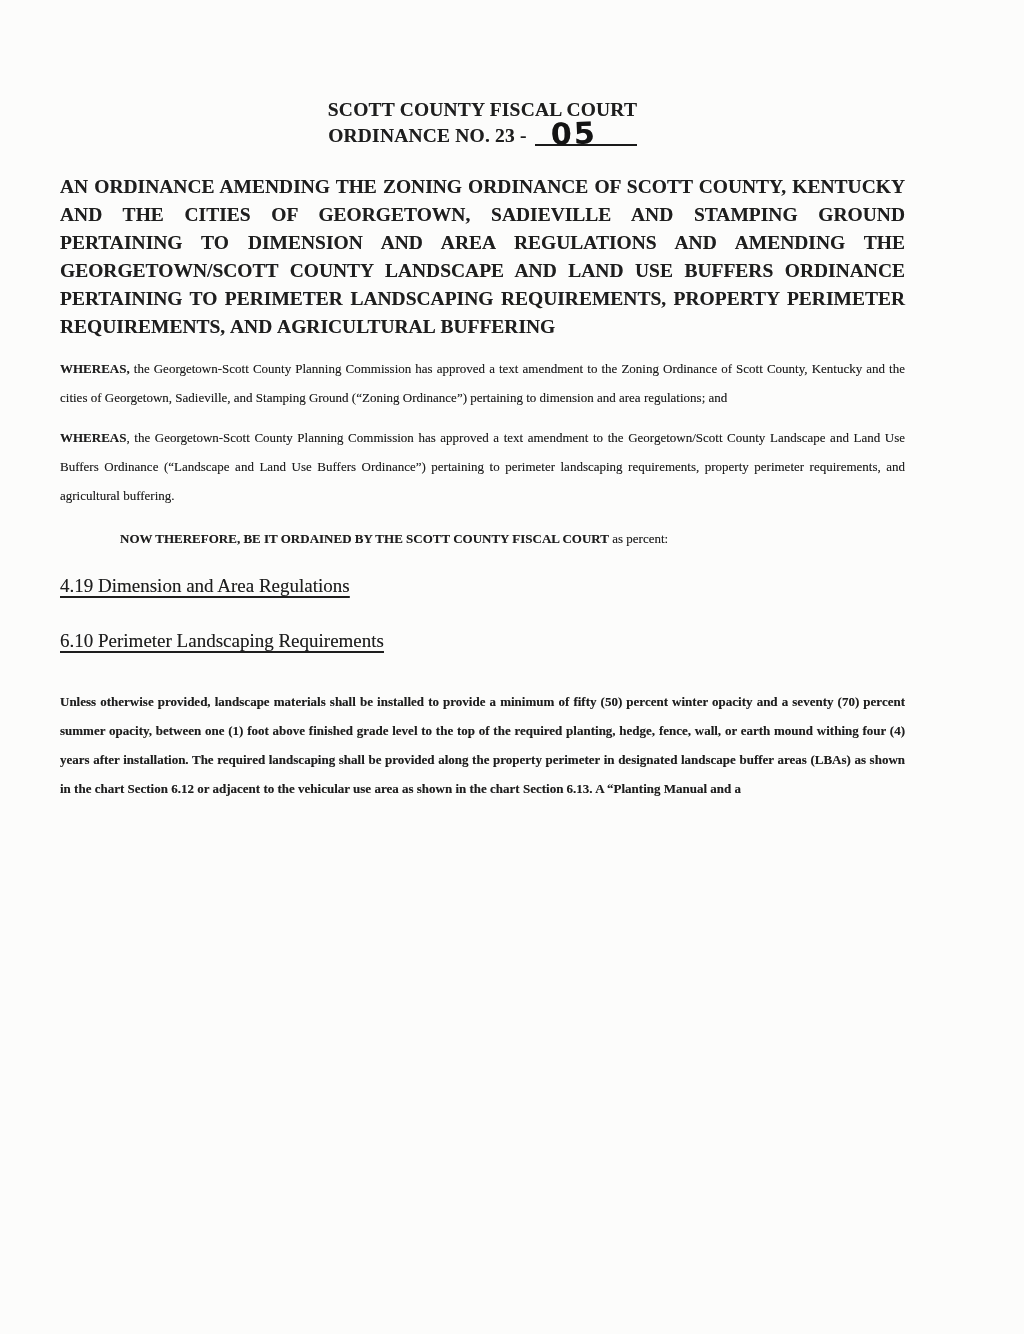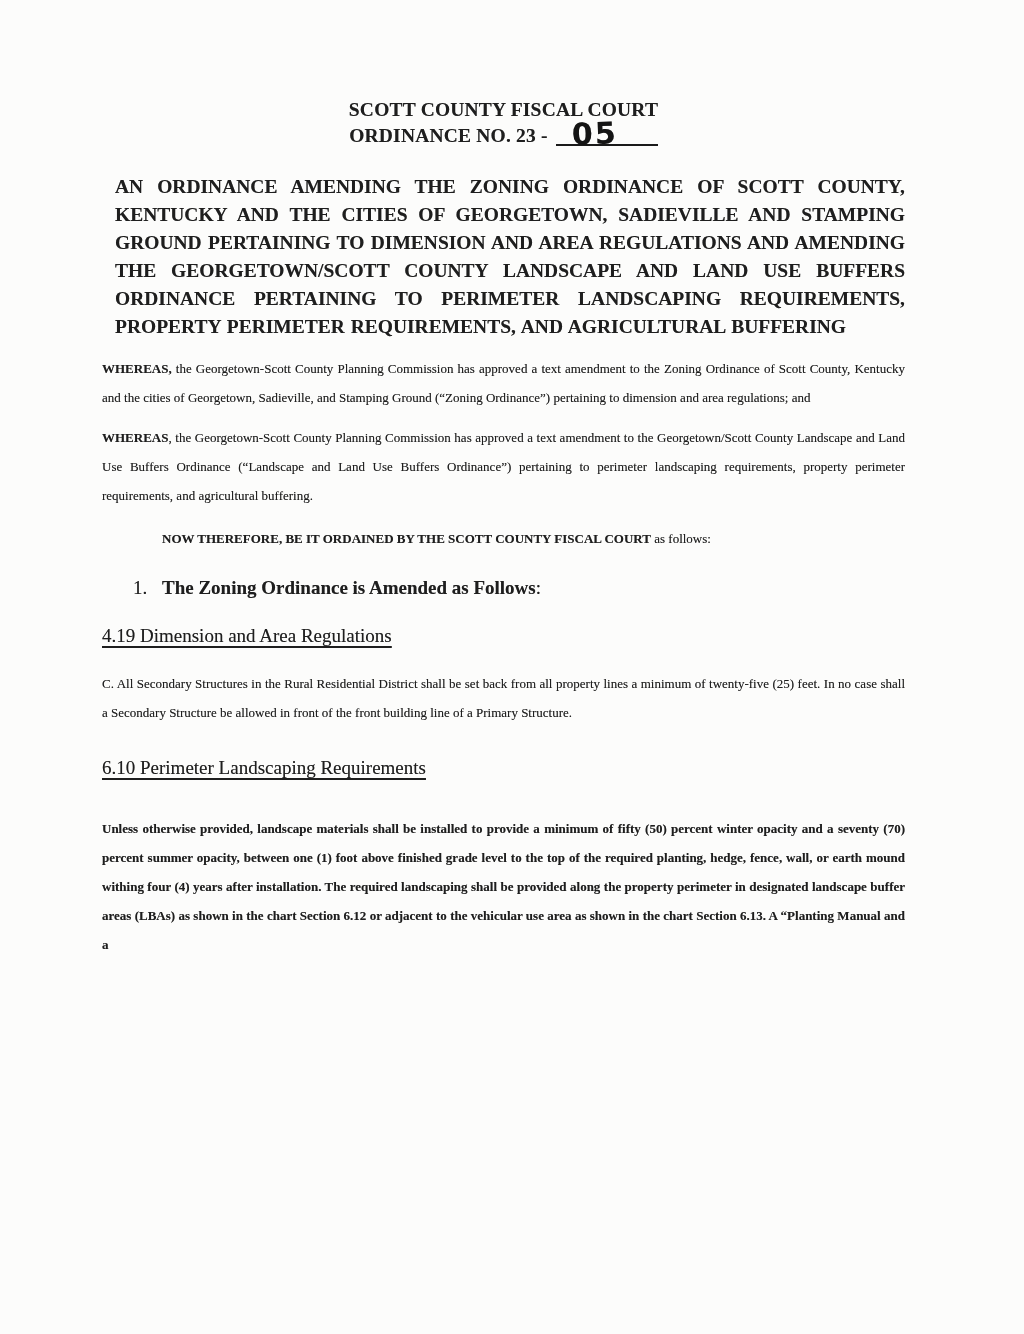--- a/index.html
+++ b/index.html
@@ -7,21 +7,21 @@
     --paper:#fcfcfb;
   }
   *{box-sizing:border-box;}
   html,body{margin:0;padding:0;background:var(--paper);}
   .page{
     width:1024px;
     height:1334px;
     background:var(--paper);
     color:var(--ink);
     font-family:"Liberation Serif", serif;
-    padding:97px 119px 0 102px;
+    padding:97px 119px 0 60px;
     position:relative;
     overflow:hidden;
     text-shadow:0 0 0.6px rgba(30,30,30,0.45);
   }
   .hline{
     text-align:center;
     font-weight:700;
     font-size:19.5px;
     line-height:26px;
     letter-spacing:0.2px;
@@ -44,21 +44,21 @@
     font-family:"DejaVu Sans", sans-serif;
     font-weight:700;
     font-size:30px;
     line-height:1;
     letter-spacing:2px;
     transform:rotate(-2deg);
     color:#141414;
     text-shadow:0 0 0.5px rgba(20,20,20,0.5);
   }
   .title{
-    margin:24px 0 0 13px;
+    margin:24px 0 0 0;
     font-weight:700;
     font-size:19.5px;
     line-height:28px;
     text-align:justify;
     word-spacing:1px;
   }
   .para{
     margin:12px 0 0 0;
     font-size:13px;
     line-height:29px;
@@ -106,27 +106,25 @@
     <div class="hline">SCOTT COUNTY FISCAL COURT</div>
     <div class="hline"><span>ORDINANCE NO. 23 -</span><span class="blank"><span class="handnum">05</span></span></div>
   </div>
 
   <p class="title">AN ORDINANCE AMENDING THE ZONING ORDINANCE OF SCOTT COUNTY, KENTUCKY AND THE CITIES OF GEORGETOWN, SADIEVILLE AND STAMPING GROUND PERTAINING TO DIMENSION AND AREA REGULATIONS AND AMENDING THE GEORGETOWN/SCOTT COUNTY LANDSCAPE AND LAND USE BUFFERS ORDINANCE PERTAINING TO PERIMETER LANDSCAPING REQUIREMENTS, PROPERTY PERIMETER REQUIREMENTS, AND AGRICULTURAL BUFFERING</p>
 
   <p class="para mt13"><span class="b">WHEREAS,</span><span> the Georgetown-Scott County Planning Commission has approved a text amendment to the Zoning Ordinance of Scott County, Kentucky and the cities of Georgetown, Sadieville, and Stamping Ground (“Zoning Ordinance”) pertaining to dimension and area regulations; and</span></p>
 
   <p class="para mt11"><span class="b">WHEREAS</span><span>, the Georgetown-Scott County Planning Commission has approved a text amendment to the Georgetown/Scott County Landscape and Land Use Buffers Ordinance (“Landscape and Land Use Buffers Ordinance”) pertaining to perimeter landscaping requirements, property perimeter requirements, and agricultural buffering.</span></p>
 
-  <p class="para mt14 indent"><span class="b">NOW THEREFORE, BE IT ORDAINED BY THE SCOTT COUNTY FISCAL COURT</span><span> as follows:</span></p>
+  <p class="para mt14 indent"><span class="b">NOW THEREFORE, BE IT ORDAINED BY THE SCOTT COUNTY FISCAL COURT</span><span> as percent:</span></p>
 
-  <p class="item mt20"><span class="num">1.</span><span class="b">The Zoning Ordinance is Amended as Follows</span><span>:</span></p>
 
   <p class="heading mt18"><span class="ul">4.19 Dimension and Area Regulations</span></p>
 
-  <p class="para mt18">C. All Secondary Structures in the Rural Residential District shall be set back from all property lines a minimum of twenty-five (25) feet. In no case shall a Secondary Structure be allowed in front of the front building line of a Primary Structure.</p>
 
 
 
   <p class="heading mt26"><span class="ul">6.10 Perimeter Landscaping Requirements</span></p>
 
   <p class="para mt16">Unless otherwise provided, landscape materials shall be installed to provide a minimum of fifty (50) percent winter opacity and a seventy (70) percent summer opacity, between one (1) foot above finished grade level to the top of the required planting, hedge, fence, wall, or earth mound withing four (4) years after installation. The required landscaping shall be provided along the property perimeter in designated landscape buffer areas (LBAs) as shown in the chart Section 6.12 or adjacent to the vehicular use area as shown in the chart Section 6.13. A “Planting Manual and a</p>
 
 </div>
 
 </body></html>

